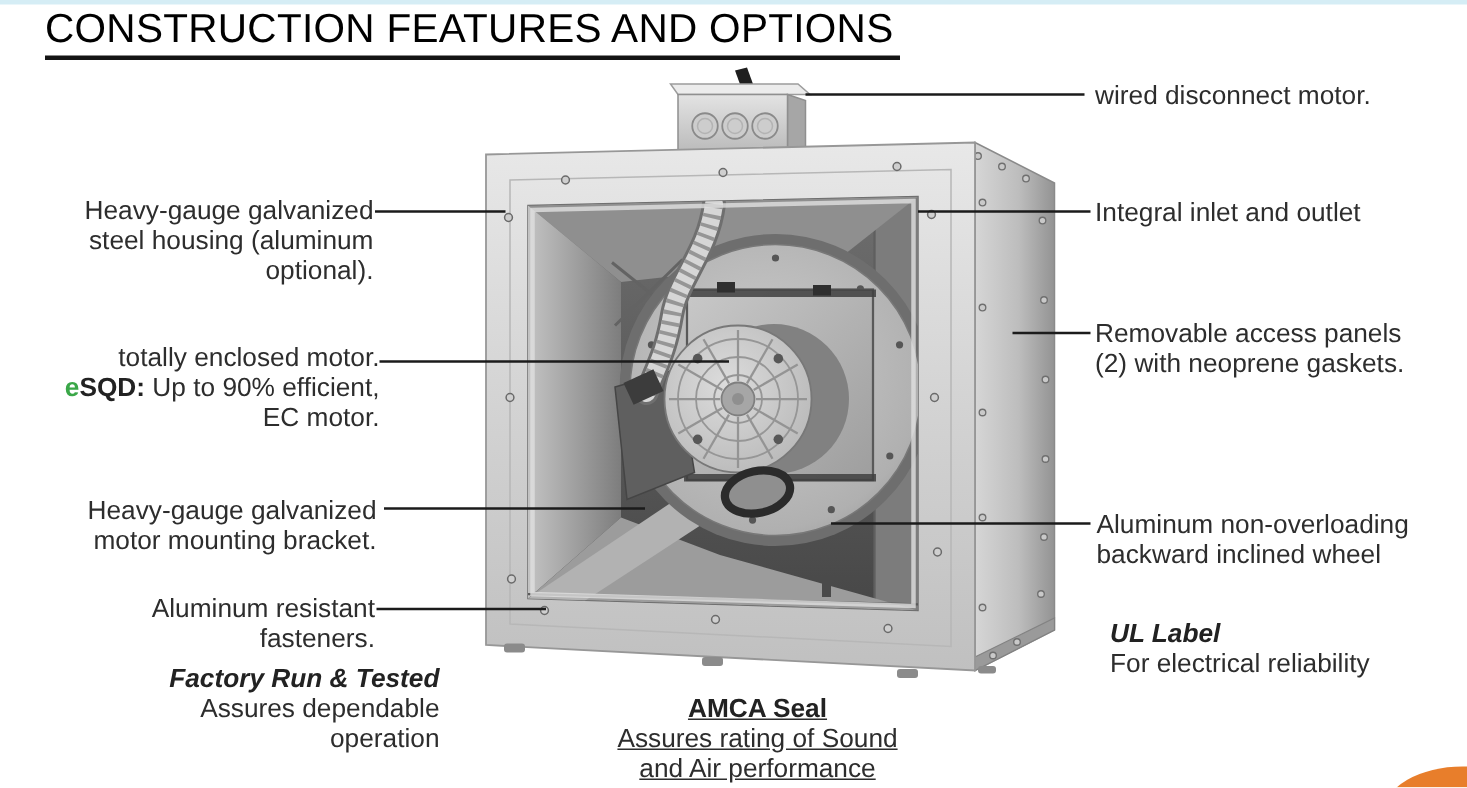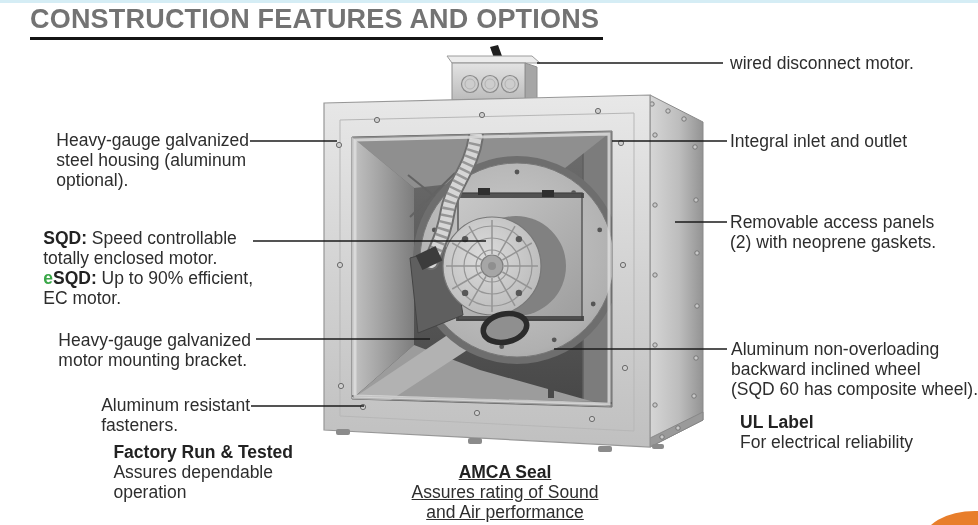--- a/index.html
+++ b/index.html
@@ -3,29 +3,29 @@
 <meta charset="utf-8">
 <style>
   html,body{margin:0;padding:0;background:#ffffff;}
   #canvas{
     position:relative;width:978px;height:525px;overflow:hidden;background:#fff;
     font-family:"Liberation Sans","DejaVu Sans",sans-serif;color:#2d2d2d;
   }
   .top-strip{position:absolute;left:0;top:0;width:978px;height:3px;background:#D5EDF5;}
   h1.title{
     position:absolute;left:30px;top:3px;margin:0;display:inline-block;
-    font-size:27px;font-weight:bold;letter-spacing:.2px;color:#737373;
+    font-size:27px;font-weight:normal;letter-spacing:.2px;color:#000000;
     border-bottom:3px solid #141414;padding:0 4px 2px 0;line-height:1.2;white-space:nowrap;
   }
   svg.art{position:absolute;left:0;top:0;width:978px;height:525px;}
   .callout{position:absolute;font-size:17.5px;line-height:20px;}
   .callout .ln{white-space:nowrap;}
-  .callout.left{}
+  .callout.left{text-align:right;}
   .callout.right{text-align:left;}
-  .callout .hd{font-weight:bold;color:#222;}
+  .callout .hd{font-weight:bold;color:#222;font-style:italic;}
   b.seg{font-weight:bold;color:#222;}
   .green{color:#3AA748;font-weight:bold;}
   .footer-callout{position:absolute;left:355px;top:462px;width:300px;text-align:center;
     font-size:17.5px;line-height:20px;text-decoration:underline;}
   .footer-callout .hd{font-weight:bold;color:#222;}
 </style>
 </head>
 <body>
 
 <div id="canvas">
@@ -233,21 +233,20 @@
     <ellipse cx="975" cy="541" rx="52" ry="30" fill="#E87E2B"></ellipse>
   </svg>
 
   <div class="callout left" style="top:130px; right:729px;">
     <div class="ln">Heavy-gauge galvanized</div>
     <div class="ln">steel housing (aluminum</div>
     <div class="ln">optional).</div>
   </div>
 
   <div class="callout left" style="top:228px; right:725px;">
-    <div class="ln"><b class="seg">SQD:</b><span> Speed controllable</span></div>
     <div class="ln">totally enclosed motor.</div>
     <div class="ln"><span class="green">e</span><b class="seg">SQD:</b><span> Up to 90% efficient,</span></div>
     <div class="ln">EC motor.</div>
   </div>
 
   <div class="callout left" style="top:330px; right:727px;">
     <div class="ln">Heavy-gauge galvanized</div>
     <div class="ln">motor mounting bracket.</div>
   </div>
 
@@ -271,21 +270,20 @@
   </div>
 
   <div class="callout right" style="top:212px; left:730px;">
     <div class="ln">Removable access panels</div>
     <div class="ln">(2) with neoprene gaskets.</div>
   </div>
 
   <div class="callout right" style="top:339px; left:731px;">
     <div class="ln">Aluminum non-overloading</div>
     <div class="ln">backward inclined wheel</div>
-    <div class="ln">(SQD 60 has composite wheel).</div>
   </div>
 
   <div class="callout right" style="top:412px; left:740px;">
     <div class="ln hd">UL Label</div>
     <div class="ln">For electrical reliability</div>
   </div>
 
   <div class="footer-callout">
     <div class="hd">AMCA Seal</div>
     <div>Assures rating of Sound</div>

